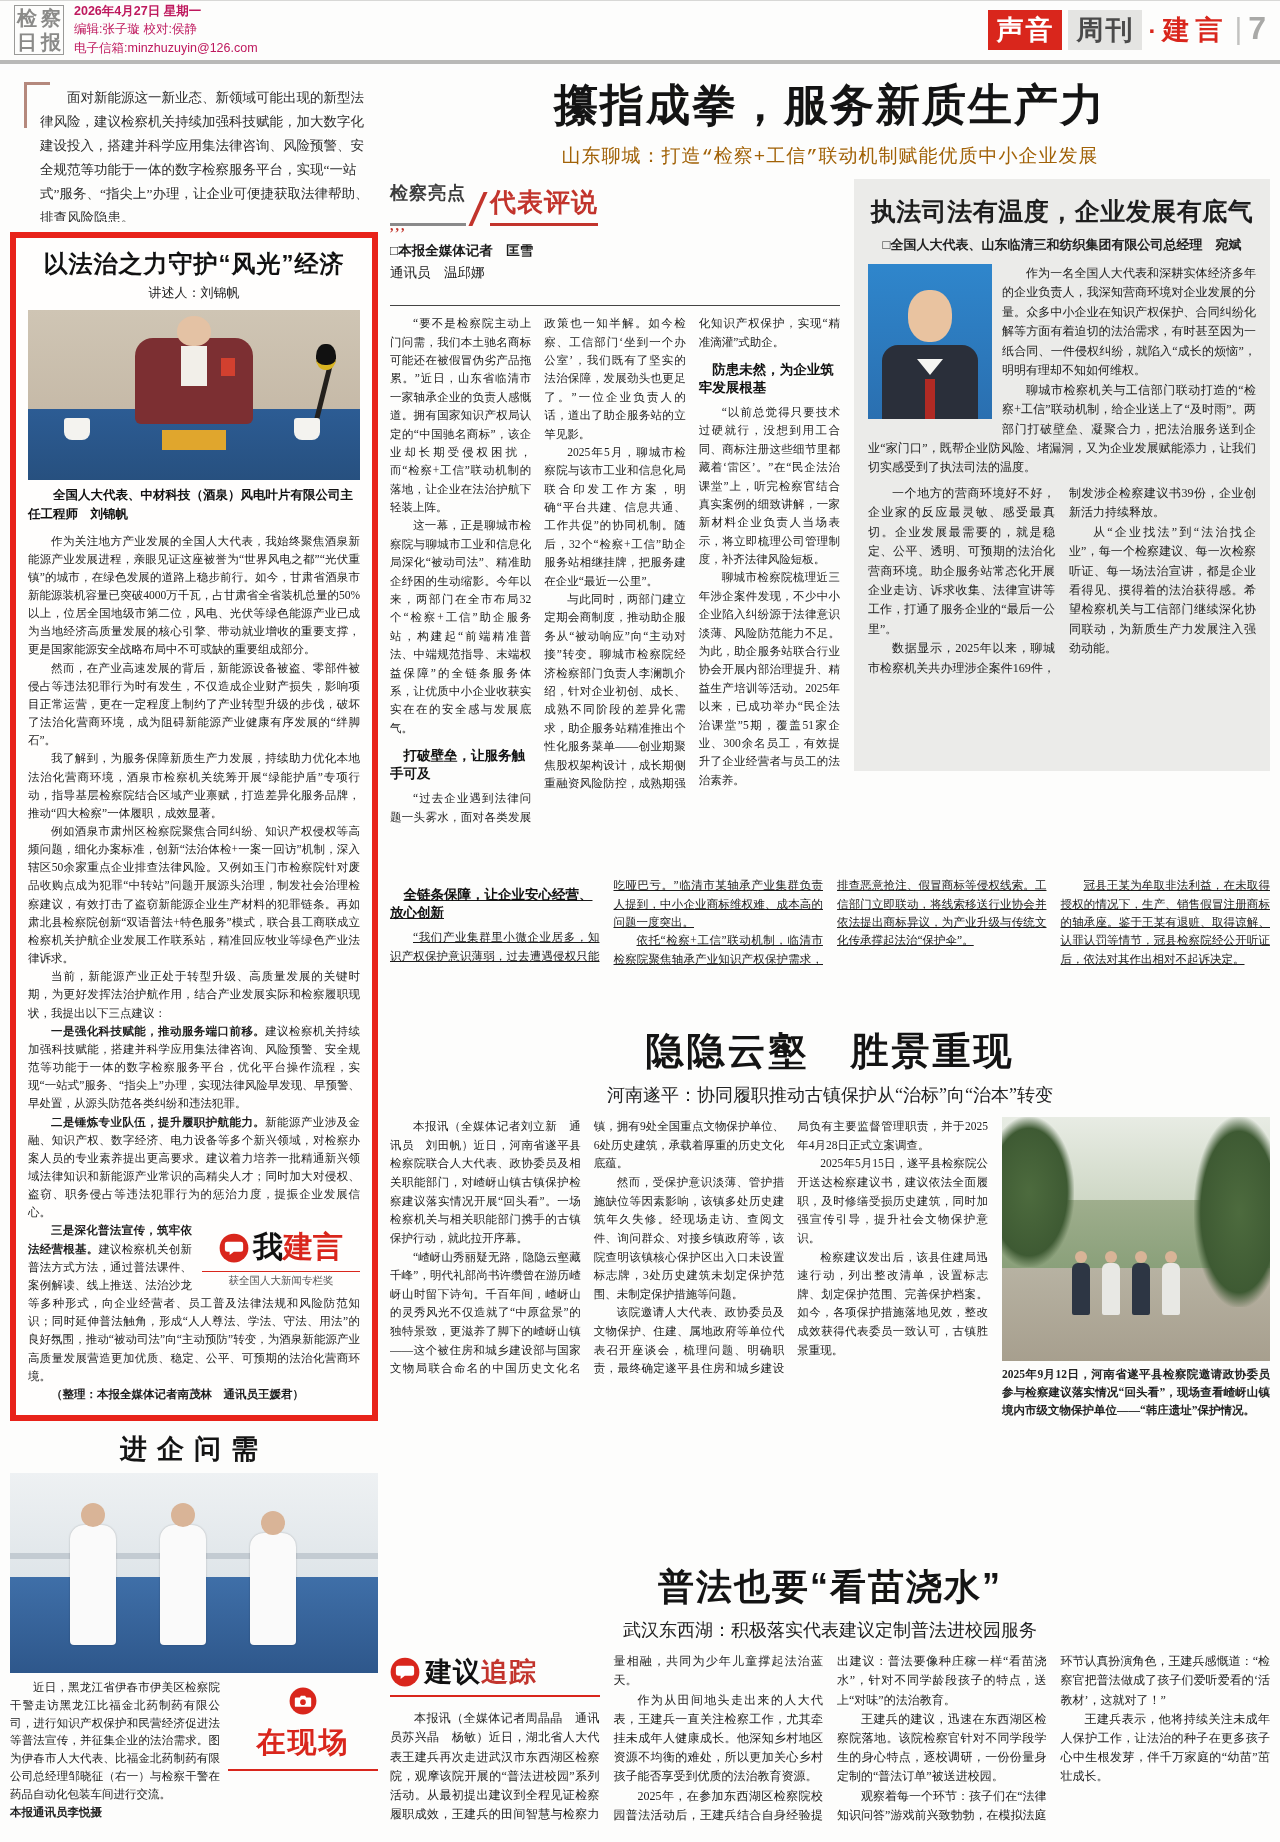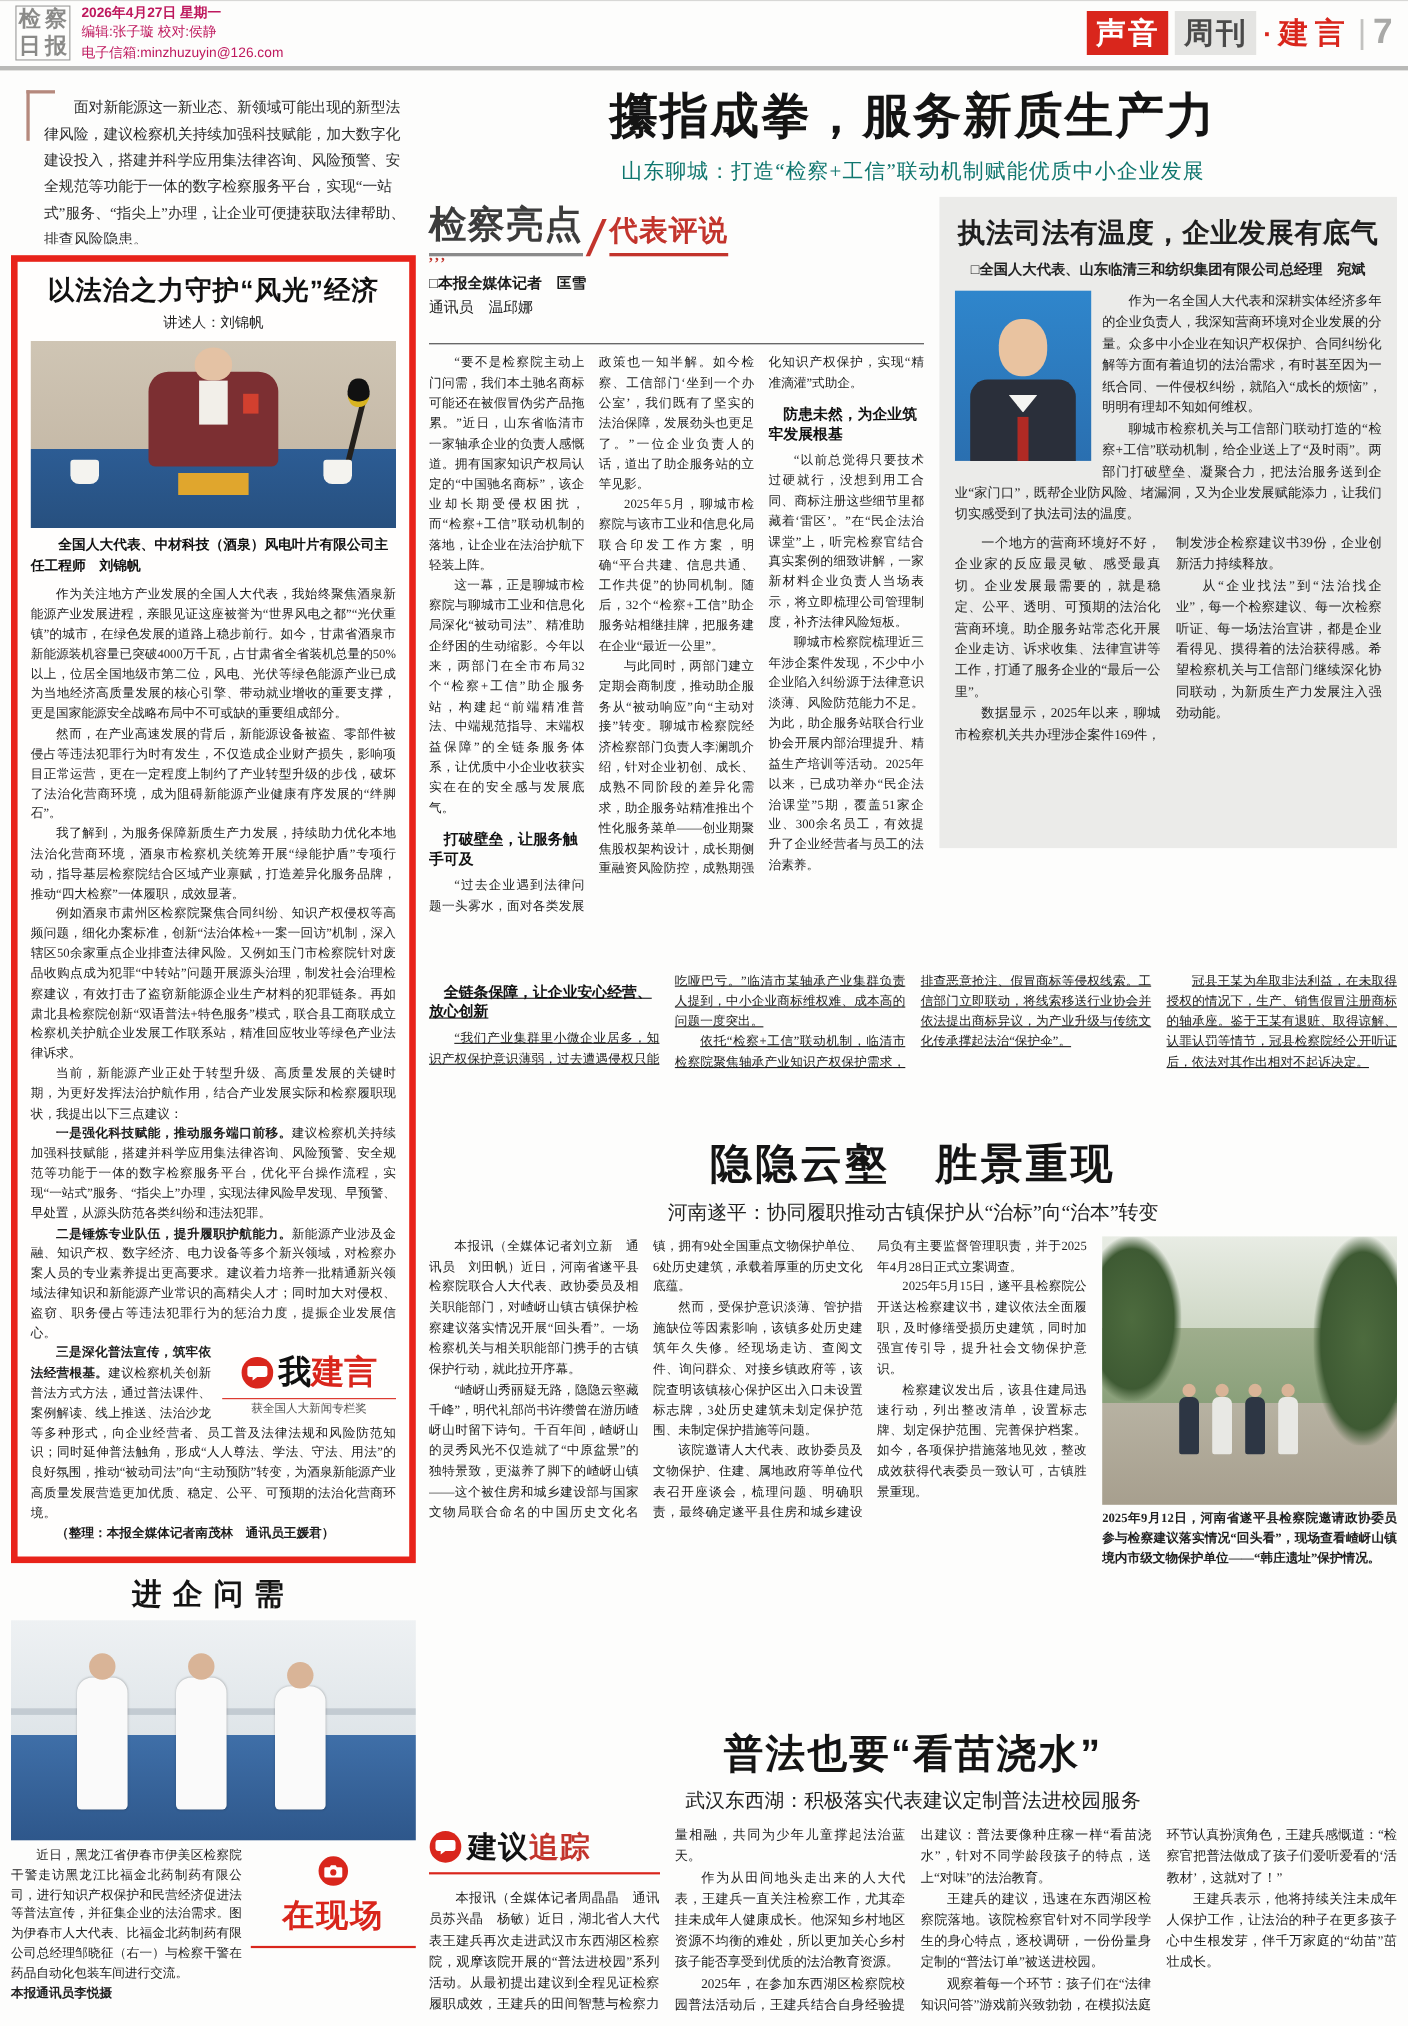--- a/index.html
+++ b/index.html
@@ -65,25 +65,25 @@
   .pv-f1 { left:60px; } .pv-f2 { left:150px; } .pv-f3 { left:240px; height:112px; }
   .visit-cap { margin-top:6px; font-size:11.5px; line-height:1.55; color:#222; text-align:justify; }
   .visit-cap .lead { text-indent:2em; display:block; }
   .zcx { float:right; width:150px; margin:8px 0 0 8px; text-align:center; }
   .zcx-row { display:flex; align-items:center; justify-content:center; gap:5px; border-bottom:2px solid #d9261c; padding-bottom:4px;flex-direction:column; }
   .zcx-txt { font-family:"Liberation Sans",sans-serif; font-size:29px; font-weight:900; color:#d9261c; letter-spacing:2px; }
   .credit { font-weight:bold; }
 
   
   .mh1 { font-family:"Liberation Sans",sans-serif; font-size:44px; font-weight:900; letter-spacing:2px; text-align:center; color:#141414; margin-top:4px; }
-  .msub { font-size:19px; text-align:center; color:#0f766e; margin:8px 0 10px 0; letter-spacing:1px; }
+  .msub { font-size:19px; text-align:center; color:#a16207; margin:8px 0 10px 0; letter-spacing:1px;font-family:Liberation Mono, monospace; }
 
   
   .jcld { display:flex; align-items:flex-end; gap:8px; margin:2px 0 8px 0; position:relative; padding-bottom:6px; }
-  .jcld .b1 { font-family:"Liberation Sans",sans-serif; font-size:34px; font-weight:900; color:#3c3c3c; letter-spacing:1px; border-bottom:3px solid #8a8a8a; padding-bottom:3px; }
+  .jcld .b1 { font-family:"Liberation Sans",sans-serif; font-size:18px; font-weight:900; color:#3c3c3c; letter-spacing:1px; border-bottom:3px solid #8a8a8a; padding-bottom:18px; }
   .jcld .slash { width:4px; height:34px; background:#c2342c; transform:skewX(-24deg); margin:0 2px; }
   .jcld .b2 { font-family:"Liberation Sans",sans-serif; font-size:26px; font-weight:900; color:#c2342c; letter-spacing:1px; border-bottom:3px solid #c2342c; padding-bottom:3px; }
   .jcld .dots { position:absolute; left:0; bottom:-2px; color:#c2342c; font-size:14px; letter-spacing:2px; font-weight:bold; }
 
   .row1 { display:flex; gap:14px; }
   .mleft { flex:1; min-width:0; }
   .byline { border-bottom:1.5px solid #444; padding-bottom:22px; margin-bottom:8px; font-size:13.5px; line-height:1.6; }
   .byline .b { font-weight:bold; font-family:"Liberation Sans",sans-serif; }
   .cols3m { column-count:3; column-gap:13px; height:538px; overflow:hidden; }
   .cols3m p, .cols4m p { font-size:11.5px; line-height:1.6; text-indent:2em; text-align:justify; color:#1c1c1c; }

